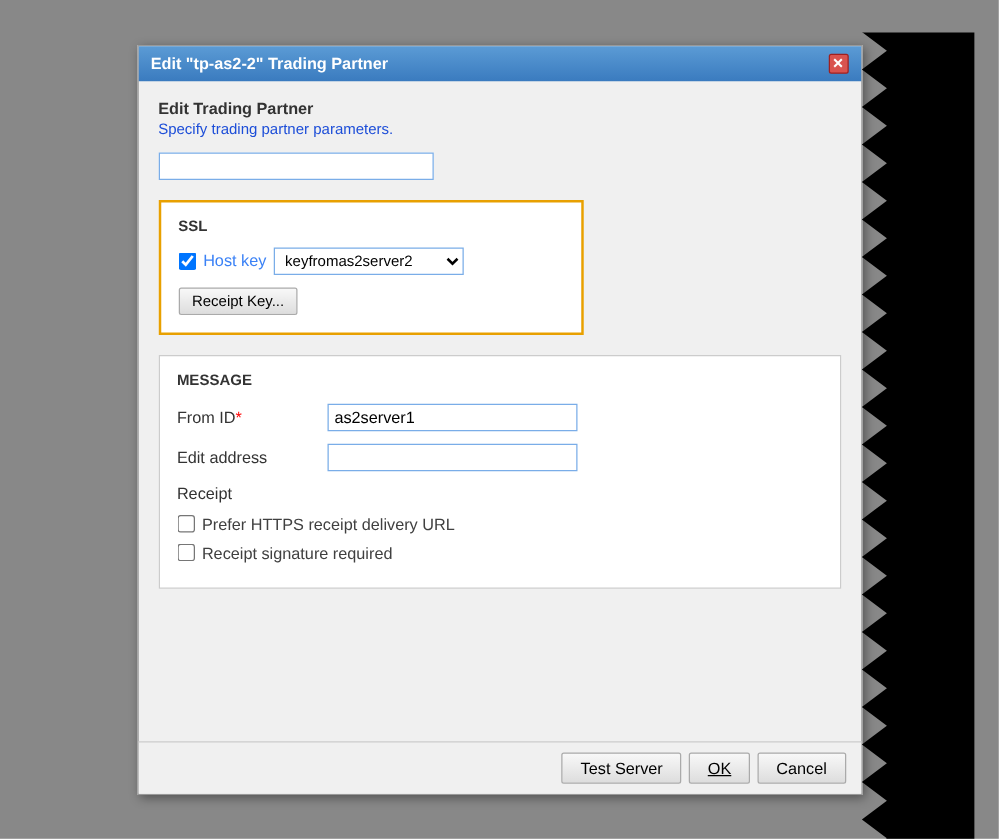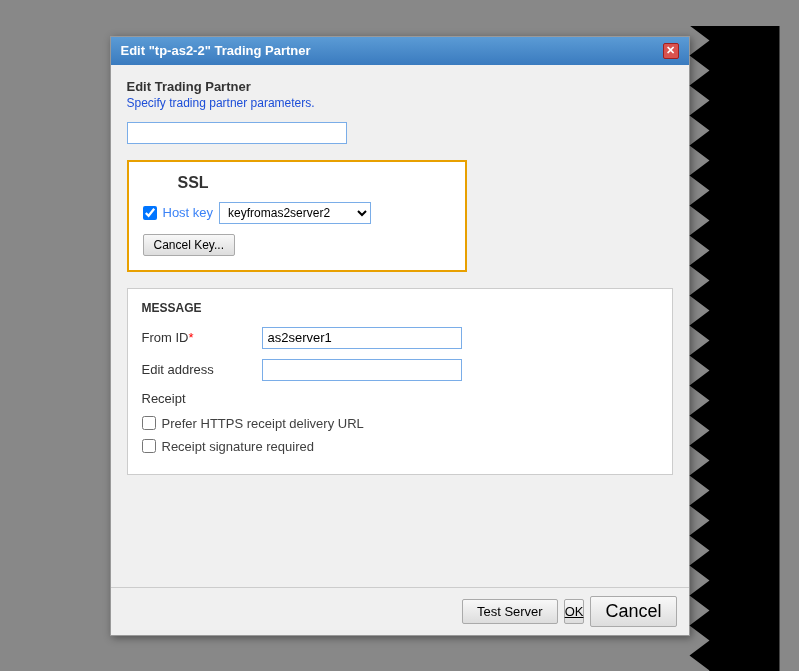--- a/index.html
+++ b/index.html
@@ -78,24 +78,23 @@
     
     .ssl-box {
       border: 2px solid #e8a000;
       background: white;
       padding: 12px 14px 14px;
       margin-bottom: 16px;
       width: 340px;
     }
     .ssl-box-title {
       font-weight: bold;
-      font-size: 16px;
+      font-size: 12px;
       color: #333;
       margin-bottom: 10px;
-      margin-left: 35px;
     }
     .ssl-row {
       display: flex;
       align-items: center;
       margin-bottom: 10px;
       gap: 6px;
     }
     .ssl-row label {
       font-size: 13px;
       color: #3b82f6;
@@ -190,31 +189,31 @@
       background: linear-gradient(to bottom, #f8f8f8, #ddd);
       border: 1px solid #aaa;
       padding: 4px 14px;
       font-size: 13px;
       cursor: pointer;
       border-radius: 2px;
     }
     .ok-btn {
       background: linear-gradient(to bottom, #f8f8f8, #ddd);
       border: 1px solid #aaa;
-      padding: 4px 0;
+      padding: 4px 14px;
       font-size: 13px;
       cursor: pointer;
       border-radius: 2px;
       text-decoration: underline;
     }
     .cancel-btn {
       background: linear-gradient(to bottom, #f8f8f8, #ddd);
       border: 1px solid #aaa;
       padding: 4px 14px;
-      font-size: 18px;
+      font-size: 13px;
       cursor: pointer;
       border-radius: 2px;
     }
     
     .wavy-overlay {
       position: absolute;
       right: -90px;
       top: -10px;
       width: 120px;
       height: 720px;
@@ -260,21 +259,21 @@
       <div class="ssl-box">
         <div class="ssl-box-title">SSL</div>
         <div class="ssl-row">
           <input type="checkbox" checked="" style="">
           <label>Host key</label>
           <select>
             <option>keyfromas2server2</option>
           </select>
         </div>
         <div>
-          <button class="client-key-btn">Cancel Key...</button>
+          <button class="client-key-btn">Receipt Key...</button>
         </div>
       </div>
 
       <div class="msg-box">
         <div class="msg-box-title">MESSAGE</div>
 
         <div class="form-row">
           <label>
             <span>From ID</span><span class="required">*</span>
           </label>

